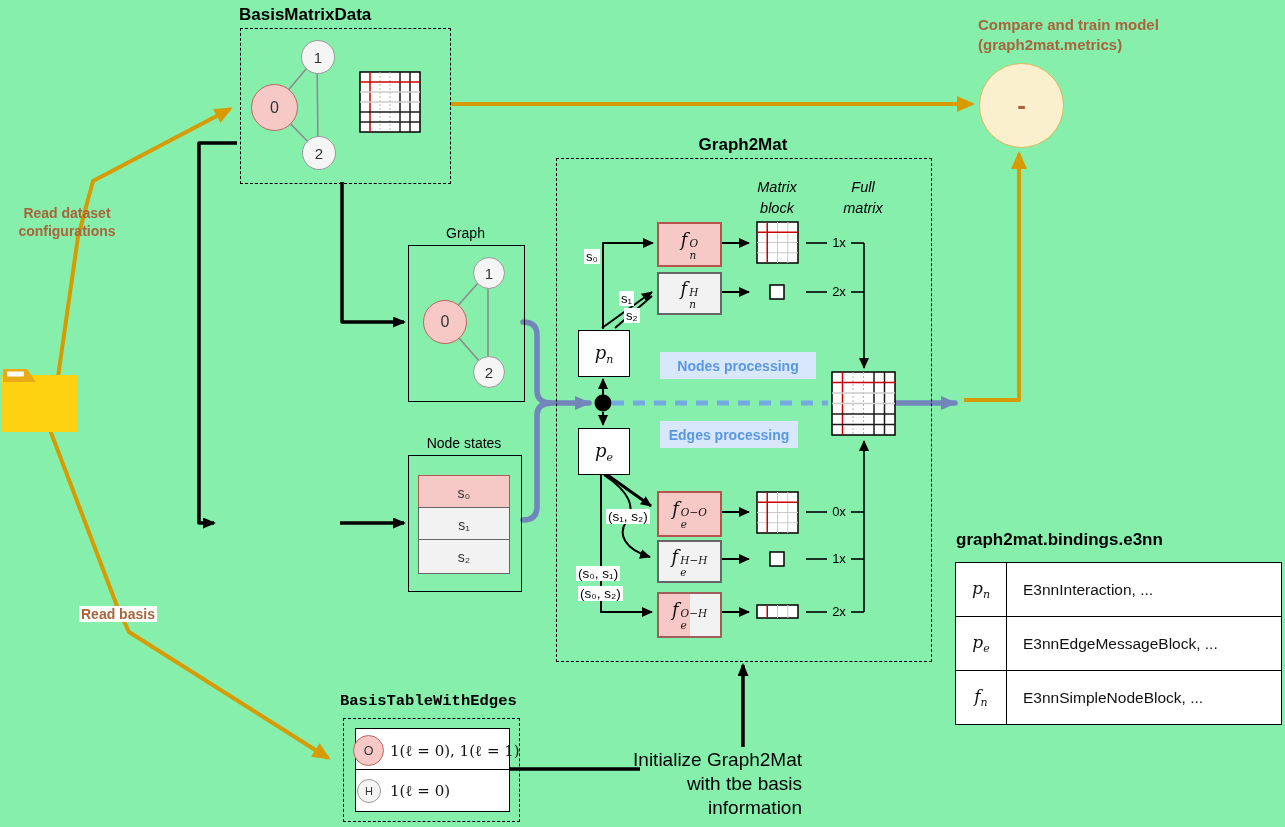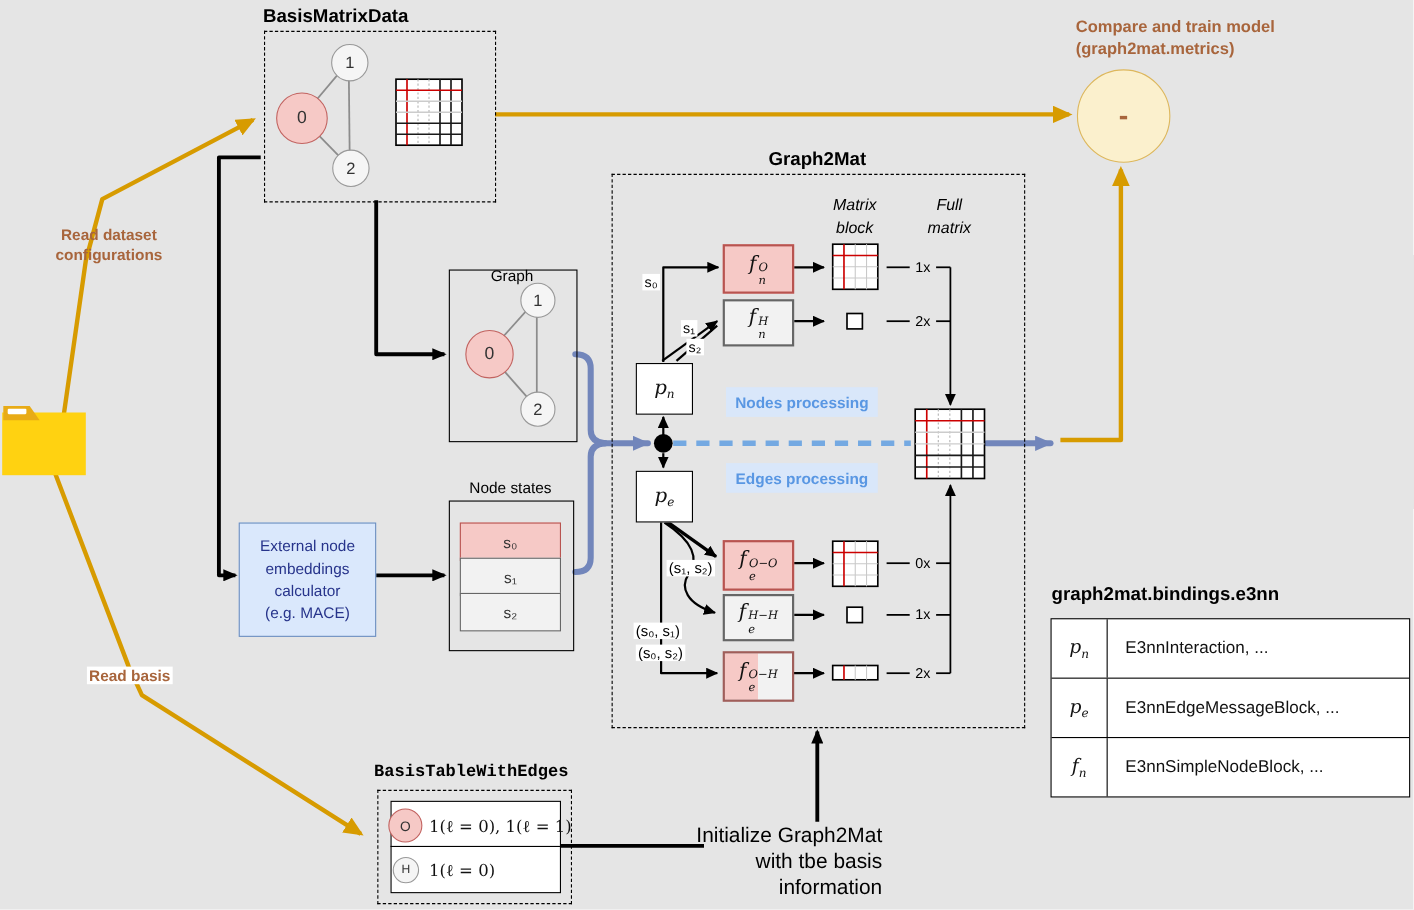--- a/index.html
+++ b/index.html
@@ -1,16 +1,16 @@
 <!DOCTYPE html>
 <html><head>
 <meta charset="utf-8">
 <style>
   html,body{margin:0;padding:0;background:#fff;}
-  #canvas{position:relative;width:1285px;height:827px;background:#e5e5e5;
+  #canvas{position:relative;width:1285px;height:827px;background:#86efac;
           font-family:"Liberation Sans", sans-serif;overflow:hidden;}
   .abs{position:absolute;}
   svg.layer{position:absolute;left:0;top:0;}
   .dashedbox{border:1.3px dashed #000;background:transparent;}
   .solidbox{border:1.5px solid #000;background:transparent;}
   .ctr{display:flex;align-items:center;justify-content:center;text-align:center;}
   .pre{white-space:pre-line;}
   .bold{font-weight:bold;}
   .brown{color:#a8653c;font-weight:bold;}
   .title{font-weight:bold;font-size:17px;color:#000;}
@@ -203,25 +203,25 @@
       <span>2</span>
     </div>
 
   <div class="abs brown pre" style="left:978px;top:15px;font-size:15px;line-height:1.35;">Compare and train model
 (graph2mat.metrics)</div>
   <div class="abs ctr" style="left:979px;top:63px;width:83px;height:83px;border-radius:50%;
        background:#fbf0cd;border:1.5px solid #ddb75c;">
     <span class="brown" style="font-size:26px;">-</span>
   </div>
 
-  <div class="abs brown pre ctr" style="left:36px;top:204px;width:126px;font-size:14px;line-height:1.3;">Read dataset
+  <div class="abs brown pre ctr" style="left:4px;top:204px;width:126px;font-size:14px;line-height:1.3;">Read dataset
 configurations</div>
   <div class="abs brown whitebg" style="left:79px;top:606px;font-size:14px;">Read basis</div>
 
-  <div class="abs subtitle ctr" style="left:408px;top:225px;width:115px;margin-top:17px;">Graph</div>
+  <div class="abs subtitle ctr" style="left:408px;top:225px;width:115px;">Graph</div>
   <div class="abs solidbox" style="left:408px;top:245px;width:115px;height:155px;"></div>
   <div class="abs node pnode ctr" style="left:423px;top:300px;width:42px;height:42px;font-size:16px;">
       <span>0</span>
     </div>
   <div class="abs node ctr" style="left:473px;top:257px;width:30px;height:30px;">
       <span>1</span>
     </div>
   <div class="abs node ctr" style="left:473px;top:356px;width:30px;height:30px;">
       <span>2</span>
     </div>
@@ -231,25 +231,20 @@
   <div class="staterow" style="left:418px;top:475px;width:90px;height:33px;background:#f6c9c6;border-color:#b85450;">
       <span>s₀</span>
     </div>
   <div class="staterow" style="left:418px;top:507px;width:90px;height:33px;background:#f2f2f2;border-color:#666;">
       <span>s₁</span>
     </div>
   <div class="staterow" style="left:418px;top:539px;width:90px;height:33px;background:#f2f2f2;border-color:#666;">
       <span>s₂</span>
     </div>
 
-  <div class="abs ctr pre" style="left:217px;top:475px;width:123px;height:102px;background:#dae8fc;
-       border:1.5px solid #6c8ebf;color:#27348b;font-size:14px;line-height:1.45;">External node
-embeddings
-calculator
-(e.g. MACE)</div>
 
   <div class="abs title ctr" style="left:556px;top:135px;width:374px;">Graph2Mat</div>
   <div class="abs dashedbox" style="left:556px;top:158px;width:374px;height:502px;"></div>
 
   <div class="abs ital ctr pre" style="left:742px;top:177px;width:70px;font-size:14.5px;line-height:1.45;">Matrix
 block</div>
   <div class="abs ital ctr pre" style="left:828px;top:177px;width:70px;font-size:14.5px;line-height:1.45;">Full
 matrix</div>
 
   <div class="abs fbox whitef" style="left:578px;top:330px;width:50px;height:45px;">
@@ -284,21 +279,21 @@
           <span>e</span>
         </span></span>
   </div>
   <div class="abs fbox halfpink" style="left:657px;top:592px;width:61px;height:42px;">
     <span class="math"><span>f</span><span class="ss">
           <span>O−H</span>
           <span>e</span>
         </span></span>
   </div>
 
-  <div class="abs procLabel ctr" style="left:660px;top:352px;width:138px;height:27px;">Nodes processing</div>
+  <div class="abs procLabel ctr" style="left:660px;top:352px;width:156px;height:27px;">Nodes processing</div>
   <div class="abs procLabel ctr" style="left:660px;top:421px;width:138px;height:27px;">Edges processing</div>
 
   <div class="abs small whitebg" style="left:584px;top:249px;">s₀</div>
   <div class="abs small whitebg" style="left:619px;top:291px;">s₁</div>
   <div class="abs small whitebg" style="left:624px;top:308px;">s₂</div>
   <div class="abs small whitebg" style="left:606px;top:509px;font-size:13.5px;">(s₁, s₂)</div>
   <div class="abs small whitebg" style="left:576px;top:566px;font-size:13.5px;">(s₀, s₁)</div>
   <div class="abs small whitebg" style="left:578px;top:586px;font-size:13.5px;">(s₀, s₂)</div>
 
   <div class="abs small ctr" style="left:828px;top:235px;width:22px;">1x</div>

